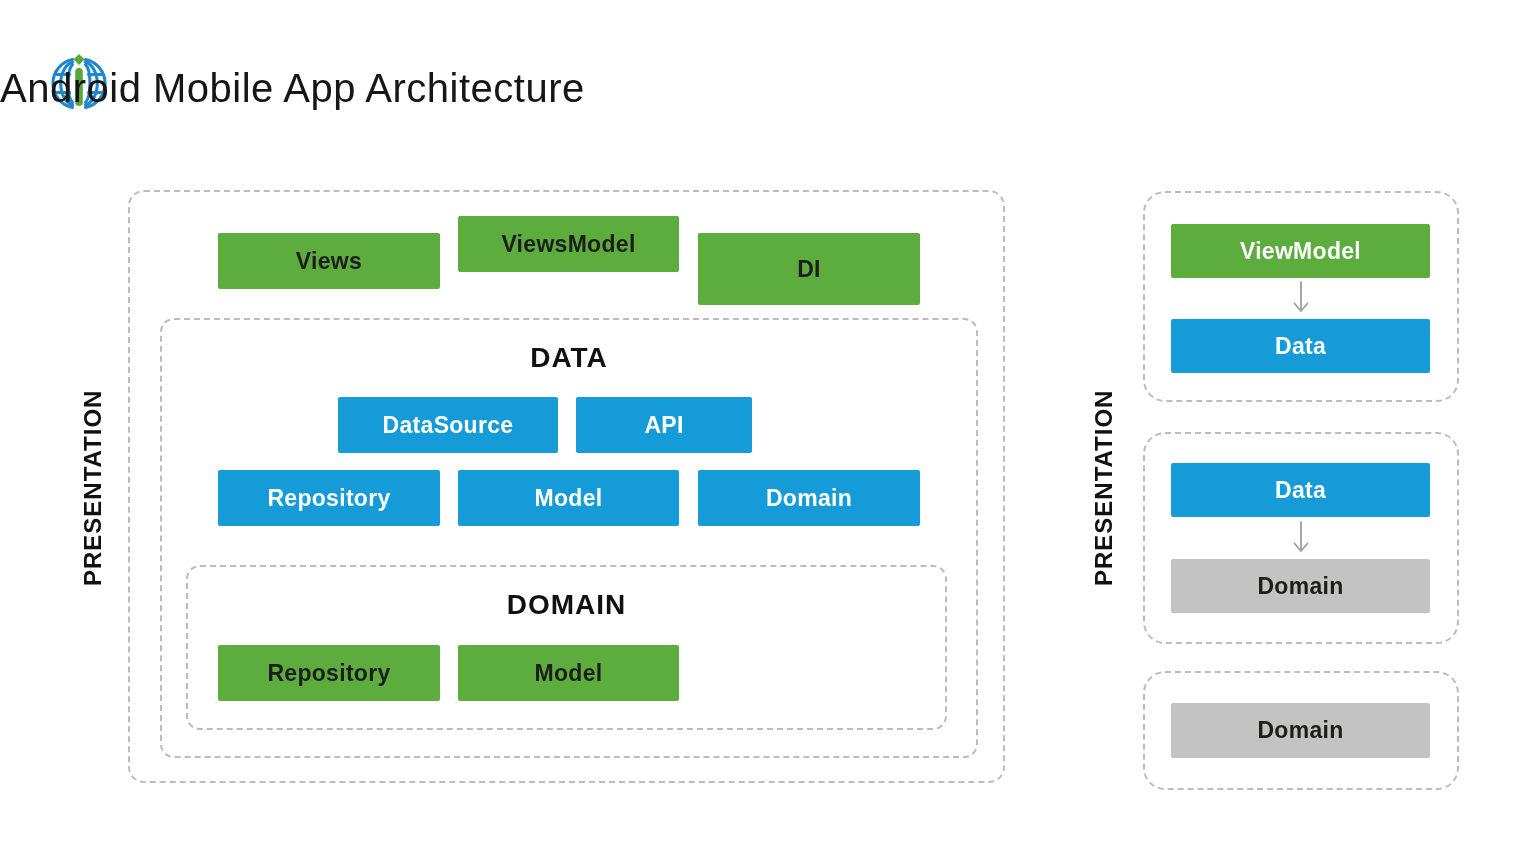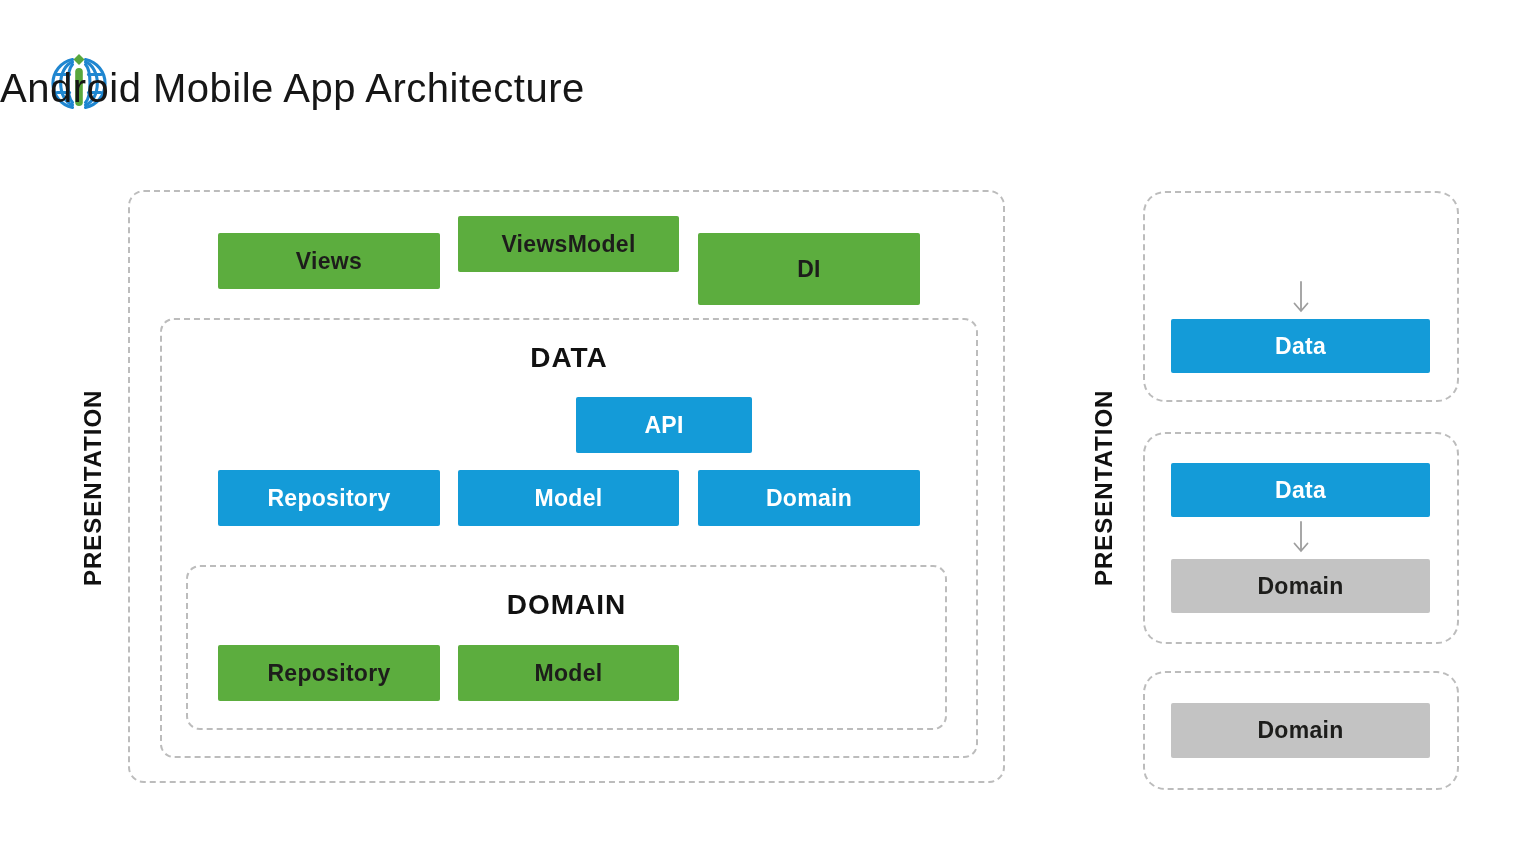--- a/index.html
+++ b/index.html
@@ -78,35 +78,37 @@
   <div class="v-label left">PRESENTATION</div>
   <div class="dashed outer-box"></div>
 
   <div class="btn green" style="left:218px;top:233px;width:222px;height:56px">Views</div>
   <div class="btn green" style="left:458px;top:216px;width:221px;height:56px">ViewsModel</div>
   <div class="btn green" style="left:698px;top:233px;width:222px;height:72px">DI</div>
 
   <div class="dashed data-box"></div>
   <div class="section-label data-label">DATA</div>
 
+  <div class="btn blue" style="left:338px;top:397px;width:220px;height:56px">DataSource</div>
   <div class="btn blue" style="left:576px;top:397px;width:176px;height:56px">API</div>
 
   <div class="btn blue" style="left:218px;top:470px;width:222px;height:56px">Repository</div>
   <div class="btn blue" style="left:458px;top:470px;width:221px;height:56px">Model</div>
   <div class="btn blue" style="left:698px;top:470px;width:222px;height:56px">Domain</div>
 
   <div class="dashed domain-box"></div>
   <div class="section-label domain-label">DOMAIN</div>
 
   <div class="btn green" style="left:218px;top:645px;width:222px;height:56px">Repository</div>
   <div class="btn green" style="left:458px;top:645px;width:221px;height:56px">Model</div>
 
   <div class="v-label right">PRESENTATION</div>
 
   <div class="dashed rbox rbox1"></div>
+  <div class="btn green light-text" style="left:1171px;top:224px;width:259px;height:54px">ViewModel</div>
   <div class="arrow" style="left:1290px;top:281px">
     <svg width="22" height="34" viewBox="0 0 22 34">
       <g stroke="var(--arrow)" stroke-width="1.8" fill="none" stroke-linecap="round">
         <path d="M11 1 V 29"></path>
           <path d="M4.5 22.5 L11 30 L17.5 22.5"></path>
       </g>
     </svg>
   </div>
   <div class="btn blue" style="left:1171px;top:319px;width:259px;height:54px">Data</div>
 

